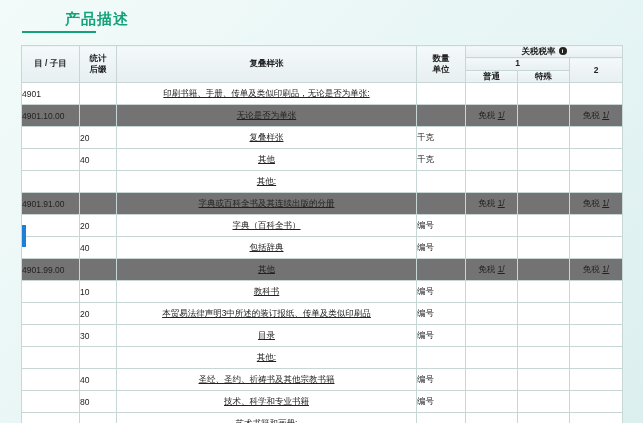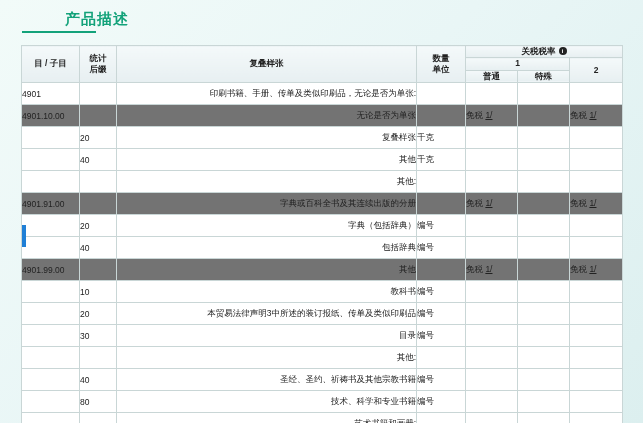--- a/index.html
+++ b/index.html
@@ -89,29 +89,30 @@
   td.c-heading {
     text-align: left;
     padding-left: 6px;
     font-size: 8.5px;
   }
   td.c-suffix {
     font-size: 8.5px;
     color: #2a6fb5;
   }
   td.c-desc {
-    text-align: right;
+    text-align: center;
     font-size: 8.5px;
     color: #1a1a1a;
+    text-decoration: underline;
   }
   td.c-unit {
     font-size: 8.5px;
   }
   td.c-rate {
-    text-align: left;
+    text-align: center;
     font-size: 8.5px;
   }
   td.c-rate .fnote {
     text-decoration: underline;
   }
   .row-alt td { background: #737373; }
   .indent-0 { padding-left: 6px; }
   .indent-1 { padding-left: 18px; }
   .indent-2 { padding-left: 30px; }
   .indent-3 { padding-left: 42px; }
@@ -218,21 +219,21 @@
           <td class="c-suffix"></td>
           <td class="c-desc indent-2">字典或百科全书及其连续出版的分册</td>
           <td class="c-unit"></td>
           <td class="c-rate"><span>免税 </span><span class="fnote">1/</span></td>
           <td class="c-rate"></td>
           <td class="c-rate"><span>免税 </span><span class="fnote">1/</span></td>
         </tr>
         <tr>
           <td class="c-heading"></td>
           <td class="c-suffix">20</td>
-          <td class="c-desc indent-3">字典（包括辞典）</td>
+          <td class="c-desc indent-3">字典（百科全书）</td>
           <td class="c-unit">编号</td>
           <td class="c-rate"></td>
           <td class="c-rate"></td>
           <td class="c-rate"></td>
         </tr>
         <tr>
           <td class="c-heading"></td>
           <td class="c-suffix">40</td>
           <td class="c-desc indent-3">包括辞典</td>
           <td class="c-unit">编号</td>

